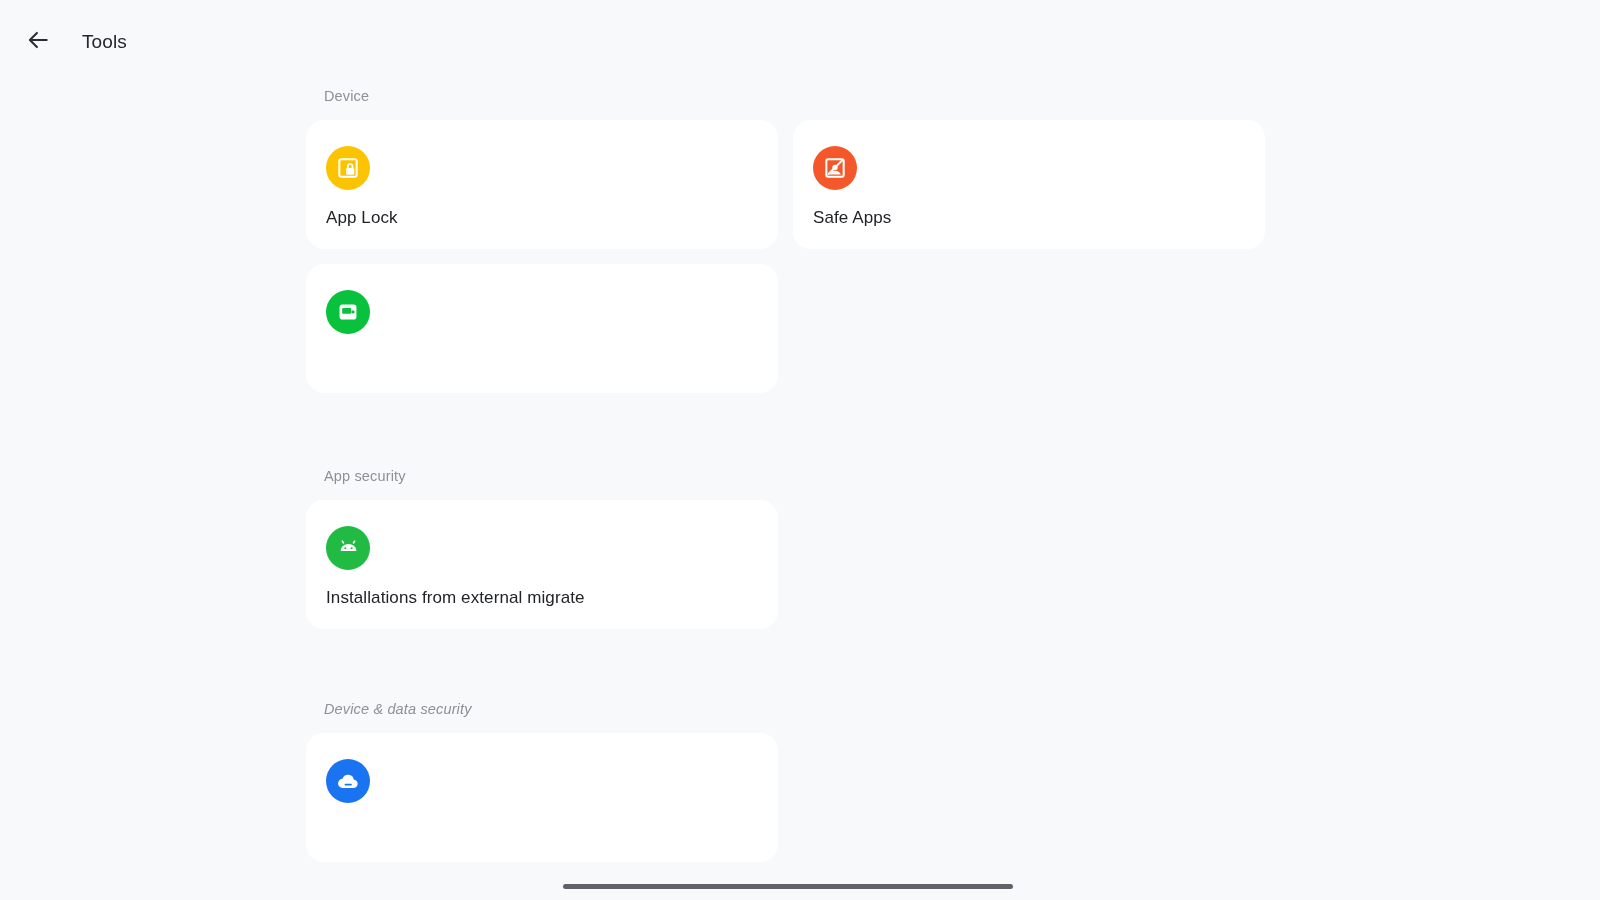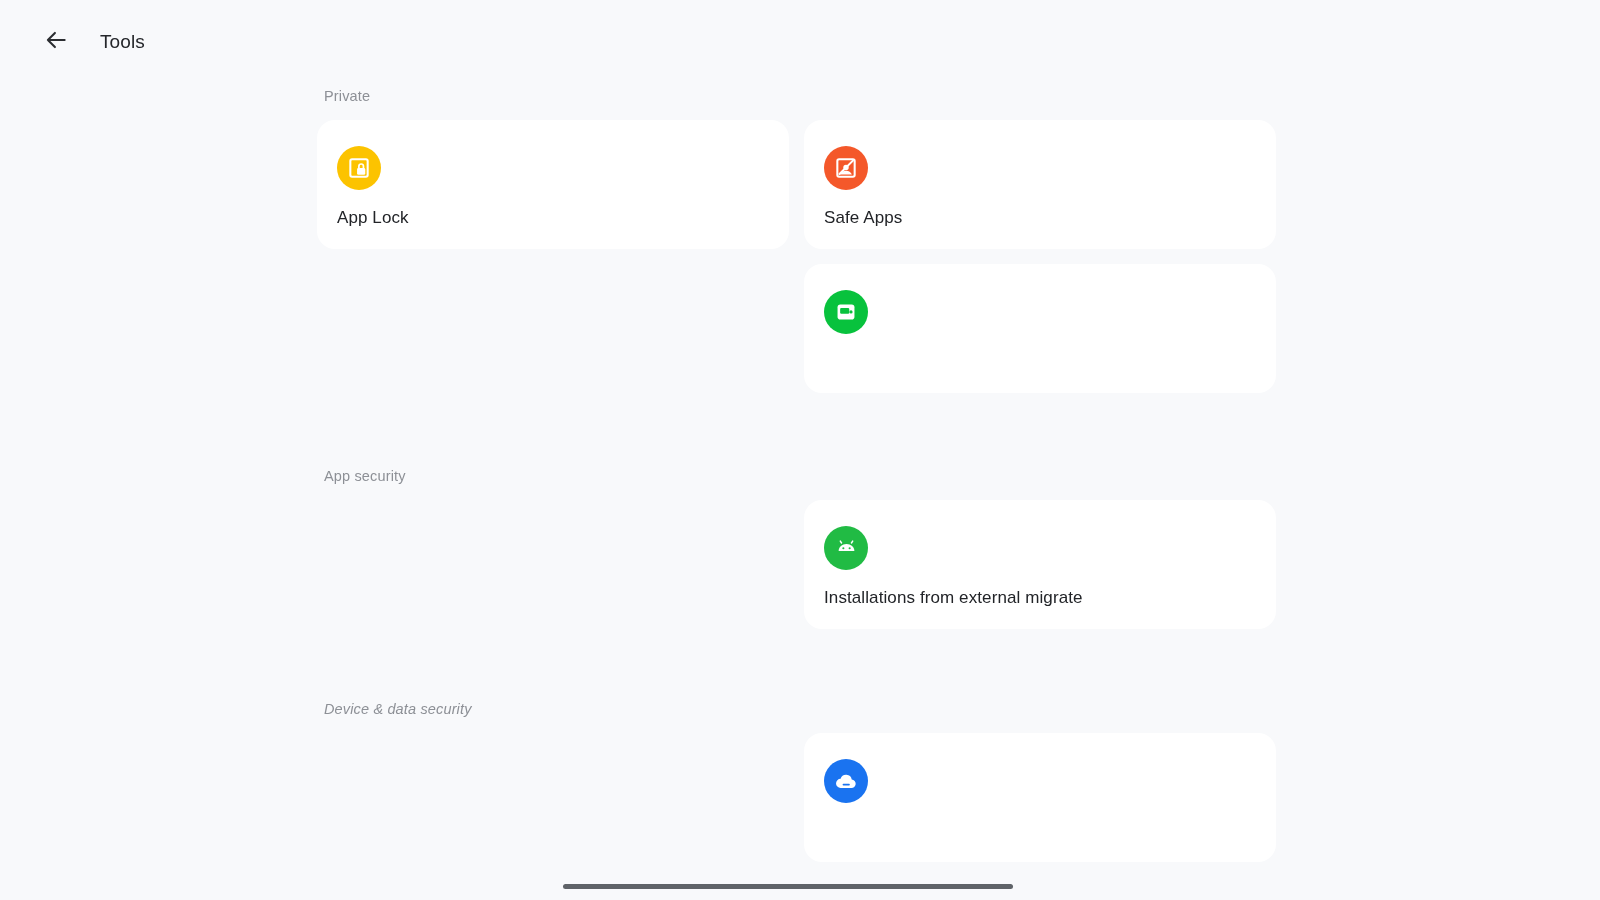--- a/index.html
+++ b/index.html
@@ -18,21 +18,21 @@
   }
 
   
   .appbar {
     position: absolute;
     top: 0; left: 0;
     width: 1600px;
     height: 84px;
     display: flex;
     align-items: center;
-    padding-left: 36px;
+    padding-left: 18px;
     background: #f8f9fb;
   }
 
   .back-btn {
     width: 40px;
     height: 40px;
     display: flex;
     align-items: center;
     justify-content: center;
     border-radius: 50%;
@@ -69,21 +69,20 @@
     letter-spacing: 0.15px;
     margin-bottom: 16px;
     padding-left: 18px;
     font-weight: 400;
   }
 
   .card-grid {
     display: flex;
     flex-wrap: wrap;
     gap: 15px;
-    justify-content: flex-end;
   }
 
   .card {
     width: 472px;
     height: 129px;
     background: #ffffff;
     border-radius: 18px;
     padding: 26px 0 0 20px;
     cursor: pointer;
     position: relative;
@@ -135,21 +134,21 @@
         <path d="M20 12H4.5M4.5 12L11 5.5M4.5 12L11 18.5" stroke="#2b2d31" stroke-width="1.9" stroke-linecap="round" stroke-linejoin="round"></path>
       </svg>
     </span>
   </div>
   <div class="appbar-title">Tools</div>
 </div>
 
 <div class="content">
 
   <div class="section" id="section-privacy">
-    <div class="section-title">Private</div>
+    <div class="section-title">Device</div>
     <div class="card-grid">
 
       <div class="card">
         <div class="card-icon" style="background:#fcc300">
           <span>
             <svg width="26" height="26" viewBox="0 0 24 24">
               <path d="M5.6 4h12.8a1.6 1.6 0 0 1 1.6 1.6v12.8a1.6 1.6 0 0 1-1.6 1.6H5.6A1.6 1.6 0 0 1 4 18.4V5.6A1.6 1.6 0 0 1 5.6 4z" fill="none" stroke="#ffffff" stroke-width="1.9"></path>
               <rect x="10.2" y="12.1" width="7.6" height="6.2" rx="1.3" fill="#ffffff"></rect>
               <path d="M11.9 12.1v-1.7a2.1 2.1 0 0 1 4.2 0v1.7" fill="none" stroke="#ffffff" stroke-width="1.6"></path>
             </svg>

